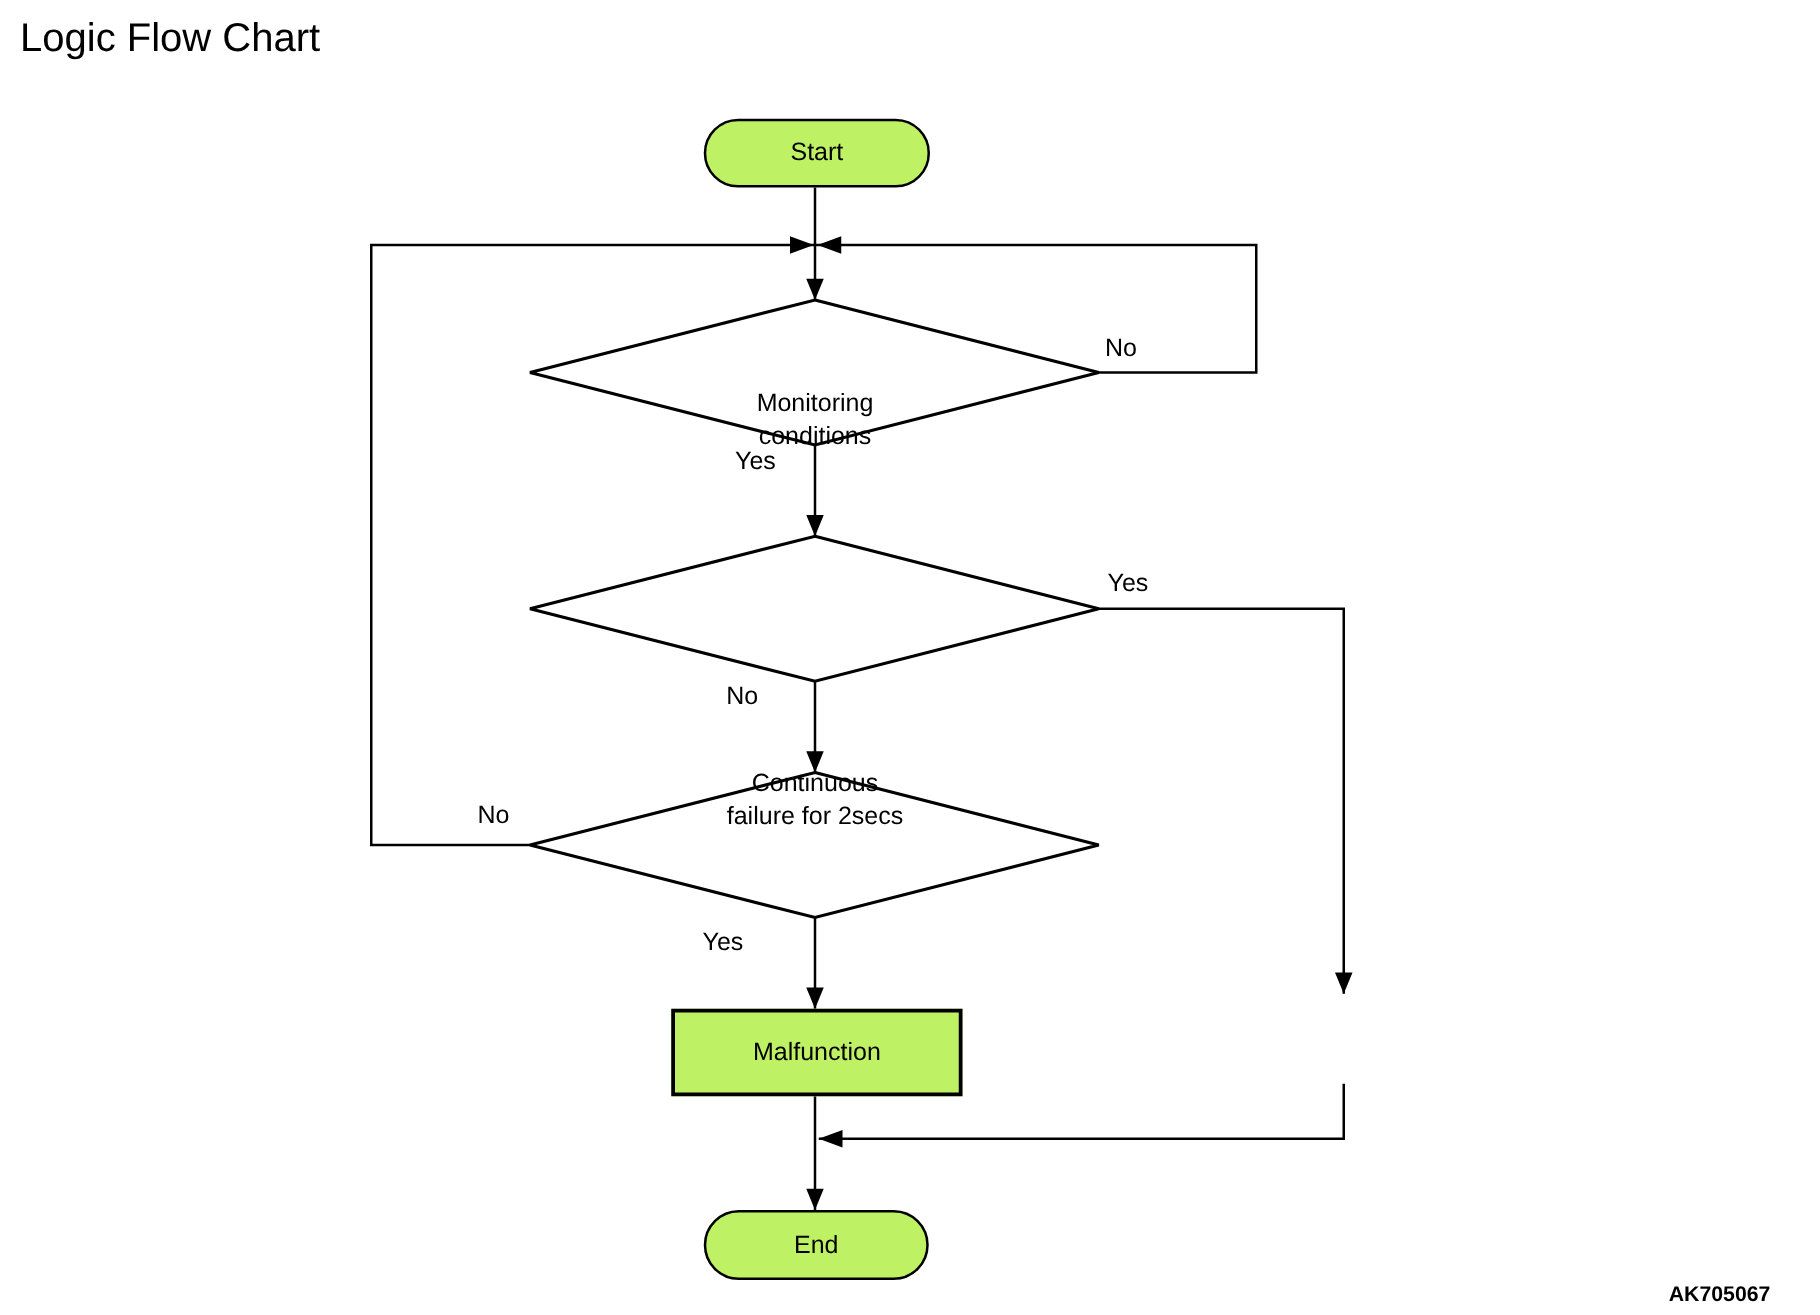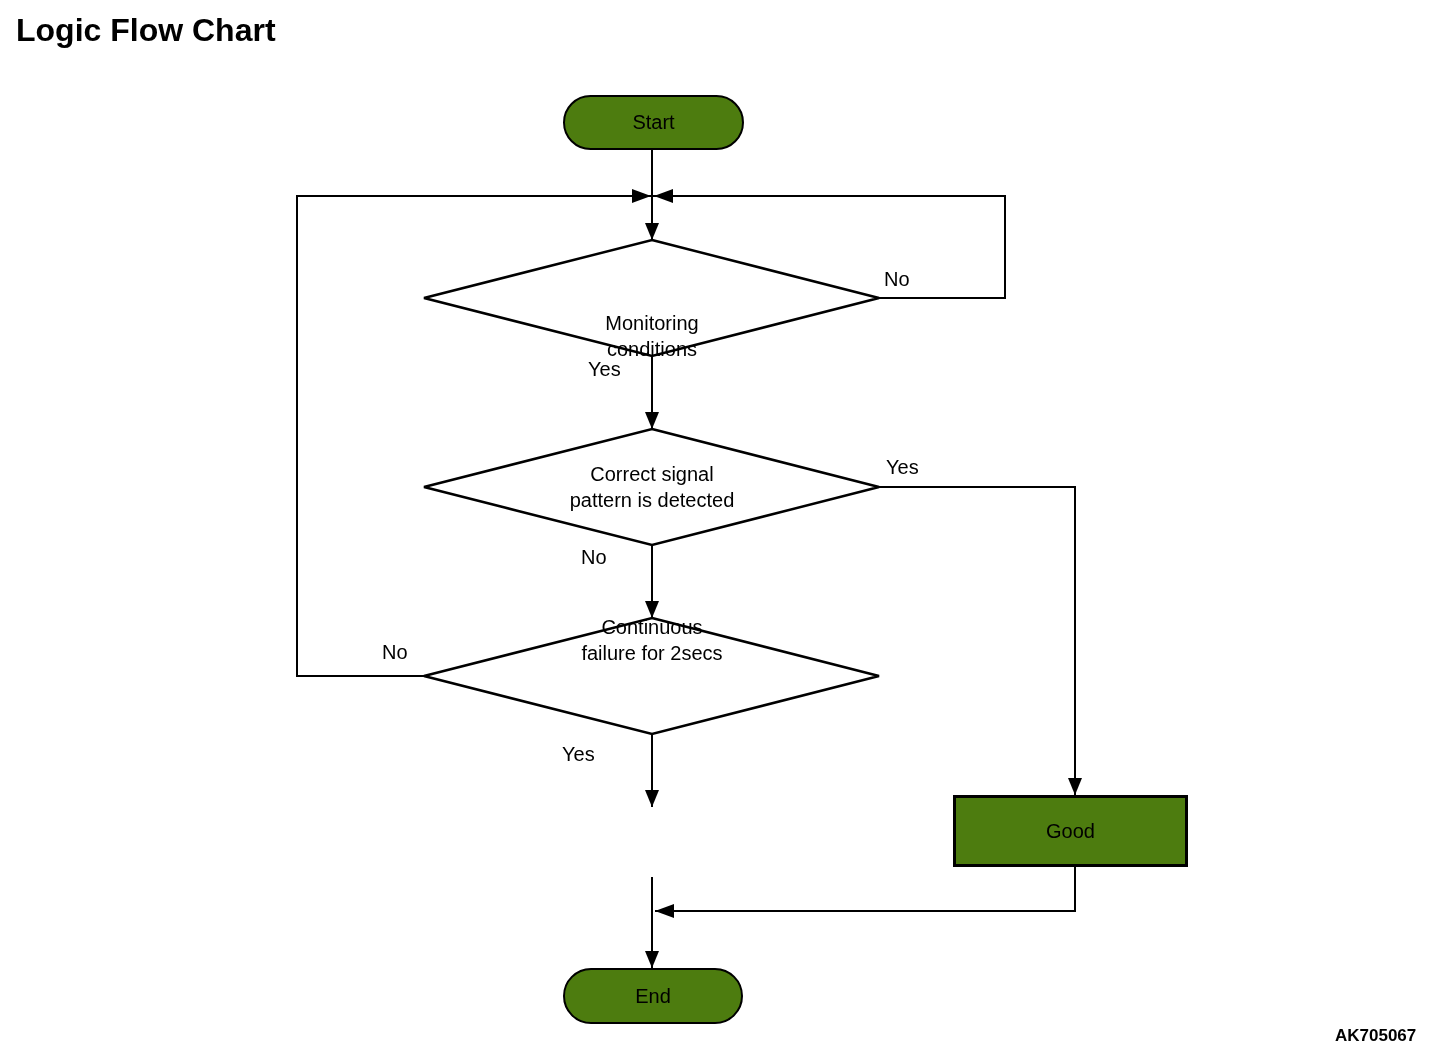--- a/index.html
+++ b/index.html
@@ -8,29 +8,29 @@
     width: 1456px; height: 1052px;
     font-family: "Liberation Sans", sans-serif;
     color: #000;
   }
   .canvas {
     position: relative; width: 1456px; height: 1052px;
     background: #fff; overflow: hidden;
   }
   .title {
     position: absolute; left: 16px; top: 12px;
-    font-size: 32px; font-weight: bold; letter-spacing: 0;
+    font-size: 32px; font-weight: normal; letter-spacing: 0;
   }
   svg.layer { position: absolute; left: 0; top: 0; }
   .shape-line { stroke: #000; stroke-width: 2; fill: none; }
   .diamond { stroke: #000; stroke-width: 2.5; fill: #fff; }
   .arrowhead { fill: #000; stroke: none; }
   .node {
     position: absolute; display: flex; align-items: center; justify-content: center;
-    font-size: 20px; background: #4d7c0f; text-align: center;
+    font-size: 20px; background: #bef264; text-align: center;
   }
   .terminator { border: 2px solid #000; border-radius: 28px; }
   .process { border: 3px solid #000; }
   .dtext {
     position: absolute; text-align: center; font-size: 20px; line-height: 26px;
     white-space: pre-line; transform: translate(-50%, -50%);
   }
   .elabel { position: absolute; font-size: 20px; text-align: center; }
   .figcode { position: absolute; left: 1335px; top: 1026px; font-size: 17px; font-weight: bold; }
 </style>
@@ -65,33 +65,31 @@
 
     <polygon class="diamond" points="652,240 879,298 652,356 424,298"></polygon>
     <polygon class="diamond" points="652,429 879,487 652,545 424,487"></polygon>
     <polygon class="diamond" points="652,618 879,676 652,734 424,676"></polygon>
   </svg>
 
   <div class="node terminator" style="left:563px; top:95px; width:181px; height:55px;">
     <span>Start</span>
   </div>
 
+  <div class="node process" style="left:537px; top:807px; width:233px; height:70px;">
+    <span>Malfunction</span>
+  </div>
 
-  <div class="node process" style="left:953px; top:795px; width:235px; height:72px;">
-    <span>Good</span>
-  </div>
 
   <div class="node terminator" style="left:563px; top:968px; width:180px; height:56px;">
     <span>End</span>
   </div>
 
   <div class="dtext" style="left:652px; top:298px;margin-top:38px;">Monitoring
 conditions</div>
-  <div class="dtext" style="left:652px; top:487px;">Correct signal
-pattern is detected</div>
   <div class="dtext" style="left:652px; top:640px;">Continuous
 failure for 2secs</div>
 
   <div class="elabel" style="left:884px; top:268px;">No</div>
   <div class="elabel" style="left:588px; top:358px;">Yes</div>
   <div class="elabel" style="left:886px; top:456px;">Yes</div>
   <div class="elabel" style="left:581px; top:546px;">No</div>
   <div class="elabel" style="left:382px; top:641px;">No</div>
   <div class="elabel" style="left:562px; top:743px;">Yes</div>
 

